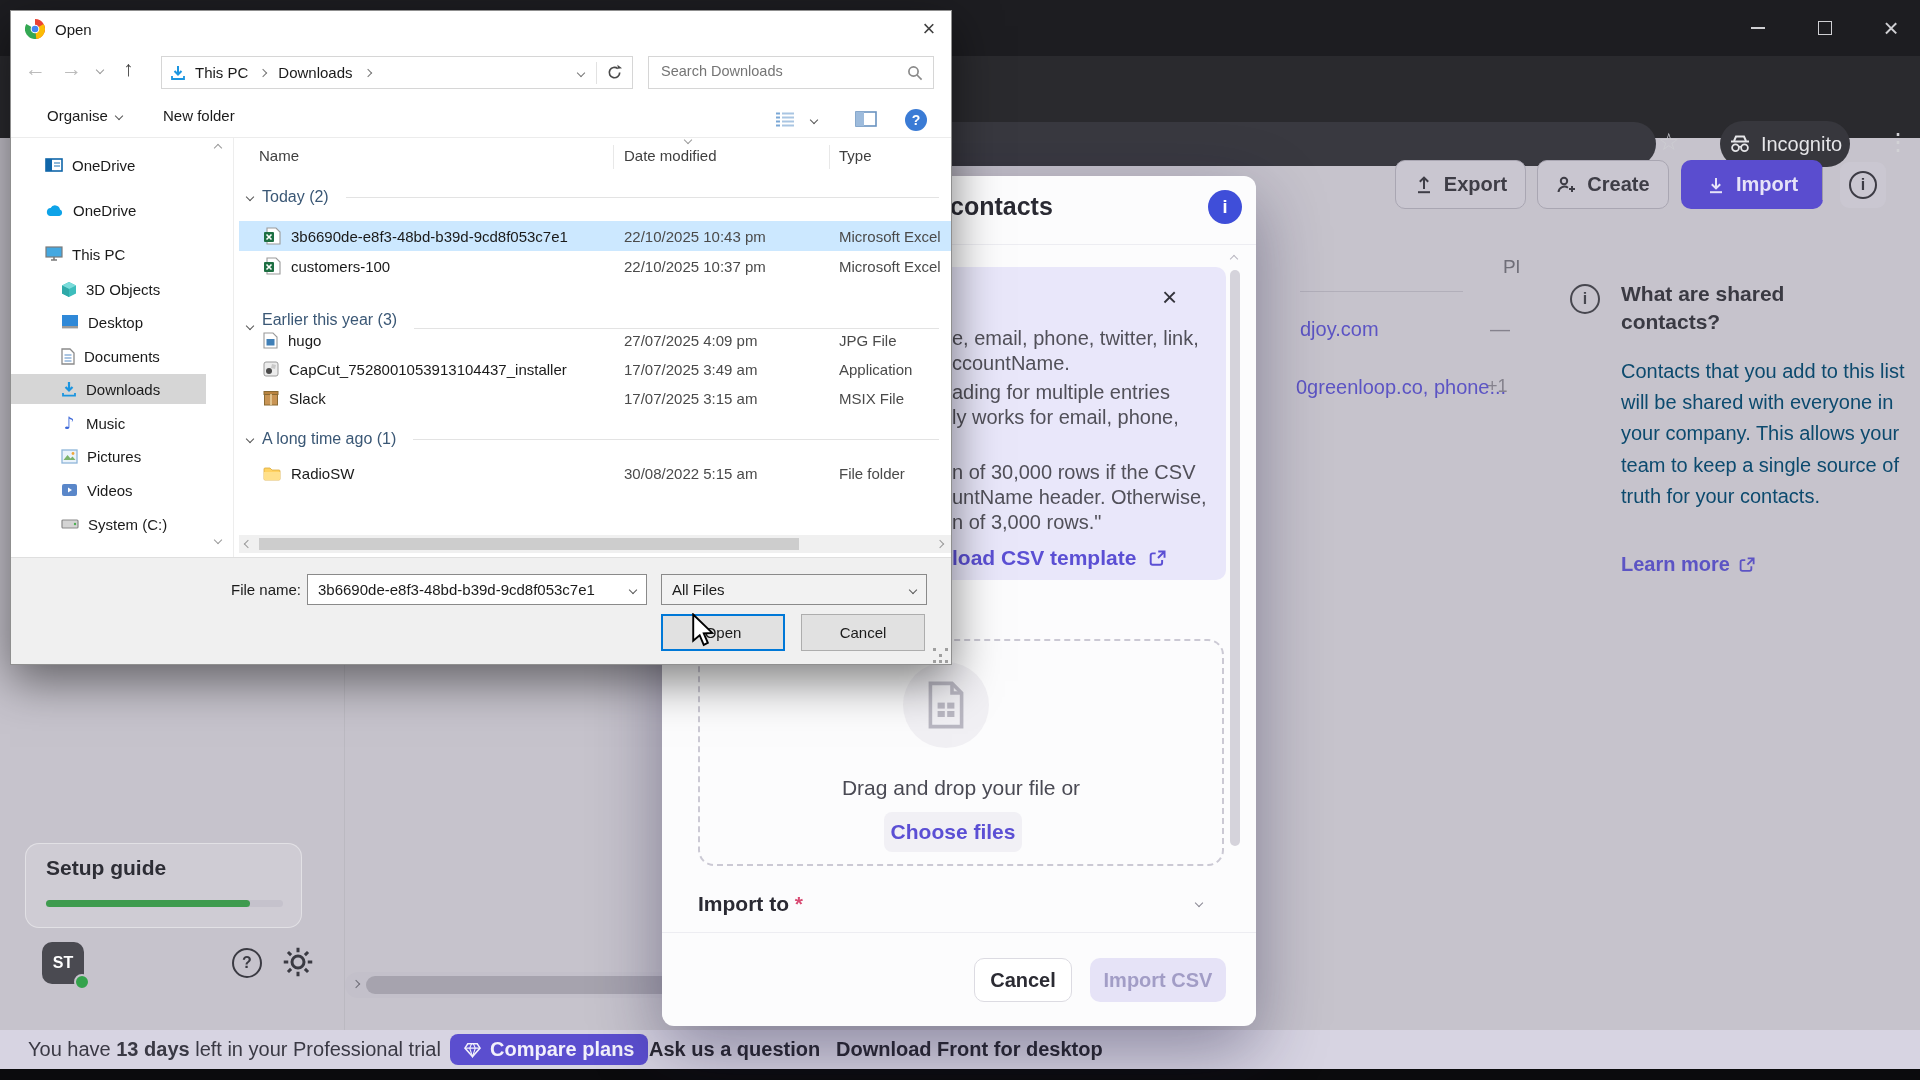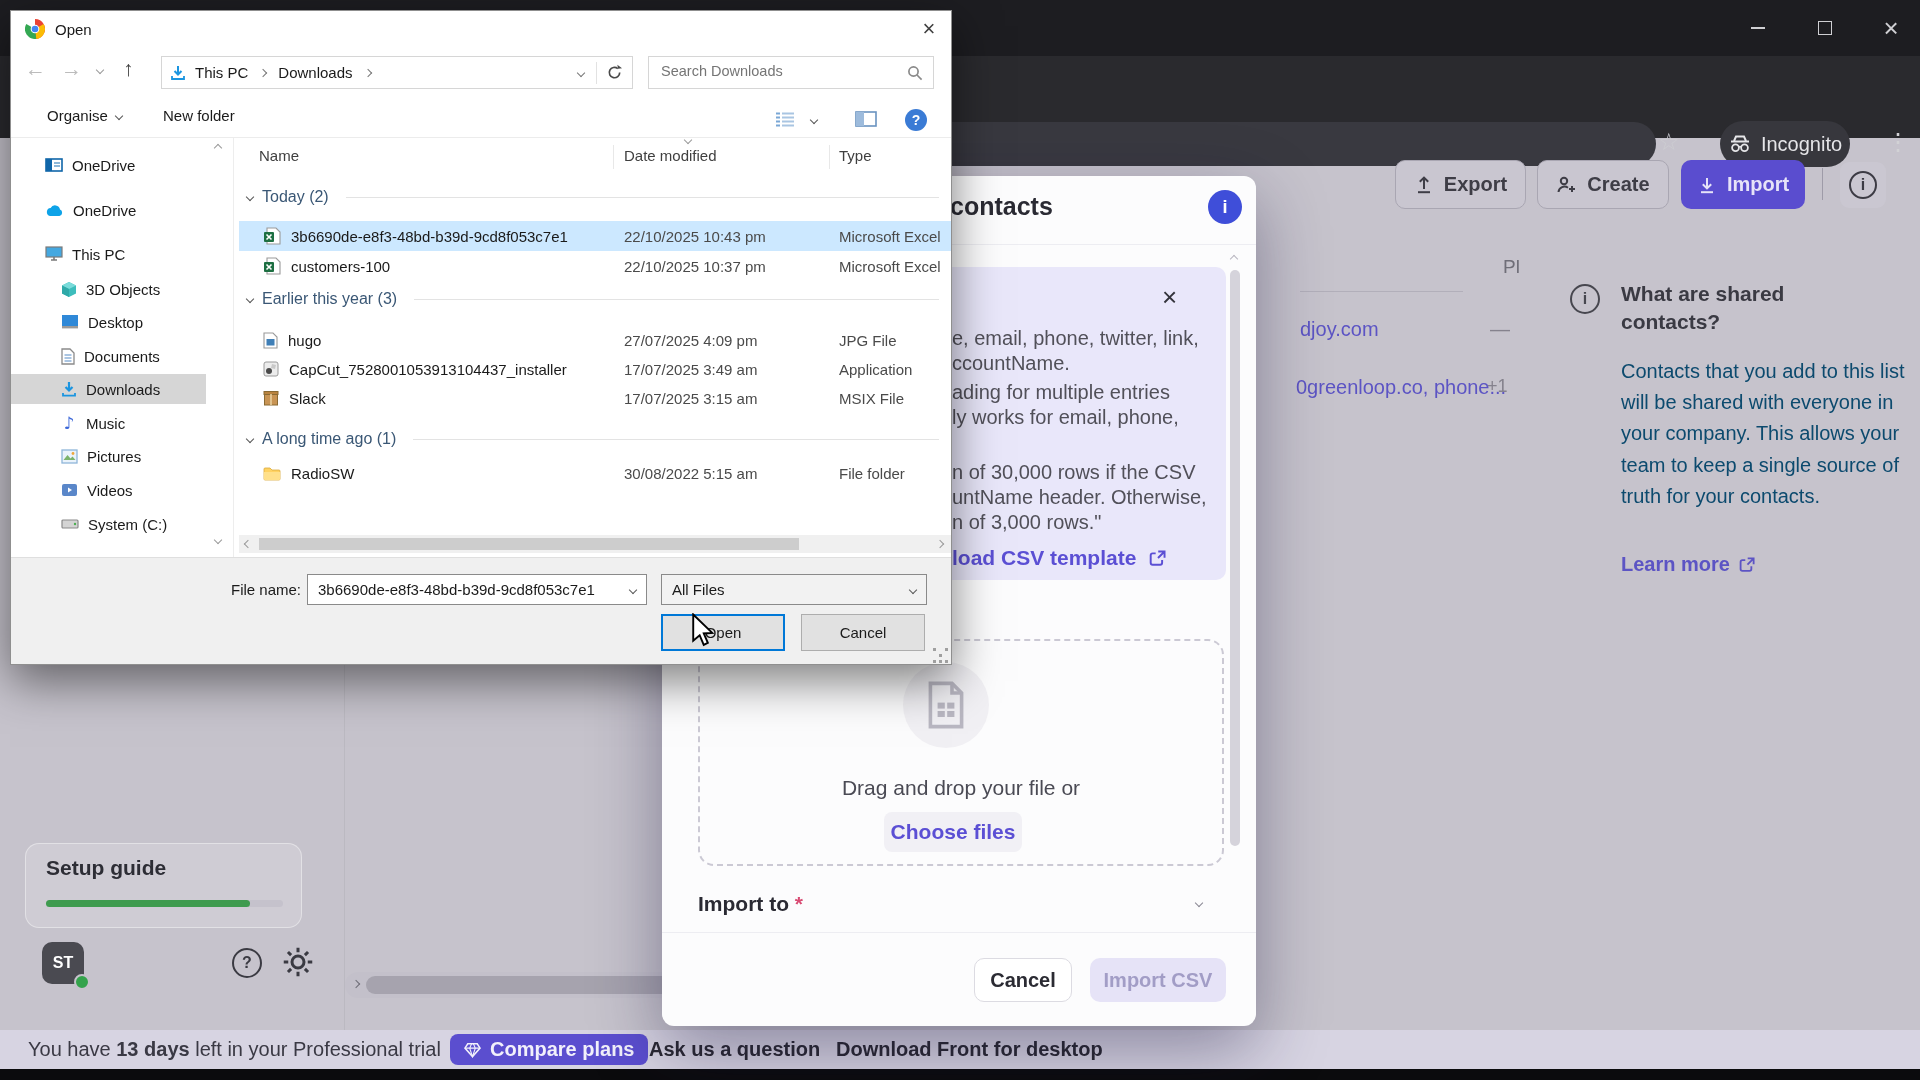--- a/index.html
+++ b/index.html
@@ -111,21 +111,21 @@
   <div class="abs ghostbtn" style="left:1537px;top:160px;width:132px;">
     <span class="ic">
         <svg width="21" height="20" viewBox="0 0 21 20">
           <circle cx="8" cy="6" r="3.2" fill="none" stroke="#3e3d46" stroke-width="2"></circle>
           <path d="M2.5 17 a6 6 0 0 1 9.5 -4.2" fill="none" stroke="#3e3d46" stroke-width="2"></path>
           <path d="M16 11 v6 M13 14 h6" stroke="#3e3d46" stroke-width="2"></path>
         </svg>
       </span>
     <span>Create</span>
   </div>
-  <div class="abs primarybtn" style="left:1681px;top:160px;width:124px;">
+  <div class="abs primarybtn" style="left:1681px;top:160px;width:142px;">
     <span class="ic">
         <svg width="20" height="20" viewBox="0 0 20 20">
           <path d="M10 3 V13 M5.8 9.2 L10 13.4 L14.2 9.2" fill="none" stroke="#e6e3f8" stroke-width="2"></path>
           <path d="M4 17.2 h12" stroke="#e6e3f8" stroke-width="2"></path>
         </svg>
       </span>
     <span>Import</span>
   </div>
   <div class="abs" style="left:1822px;top:168px;width:1px;height:32px;background:#9e9ba8;"></div>
   <div class="abs" style="left:1840px;top:162px;width:46px;height:46px;border-radius:9px;background:#cac7d1;display:flex;align-items:center;justify-content:center;">
@@ -464,21 +464,21 @@
               <rect x="1" y="5" width="10" height="10" rx="1" fill="#1d6f42"></rect>
               <path d="M3.5 7.5 L8.5 12.5 M8.5 7.5 L3.5 12.5" stroke="#fff" stroke-width="1.6"></path>
             </svg>
           </span>
           <span>customers-100</span>
         </span>
       <span class="fdate">22/10/2025 10:37 pm</span>
       <span class="ftype">Microsoft Excel</span>
     </div>
 
-    <div class="abs grow" style="top:274px;">
+    <div class="abs grow" style="top:290px;align-items:flex-end;">
       <span class="chev down sm" style="border-color:#555;"></span>
       <span class="lbl">Earlier this year (3)</span>
       <span class="rule"></span>
     </div>
     <div class="abs frow" style="top:314px;">
       <span class="fname">
           <span class="ic">
             <svg width="15" height="17" viewBox="0 0 15 17">
               <path d="M1 1 h9 l4 4 v11 H1 Z" fill="#fff" stroke="#9a9a9a" stroke-width="1.1"></path>
               <rect x="3.5" y="7" width="8" height="6.5" fill="#3f7fb7"></rect>

